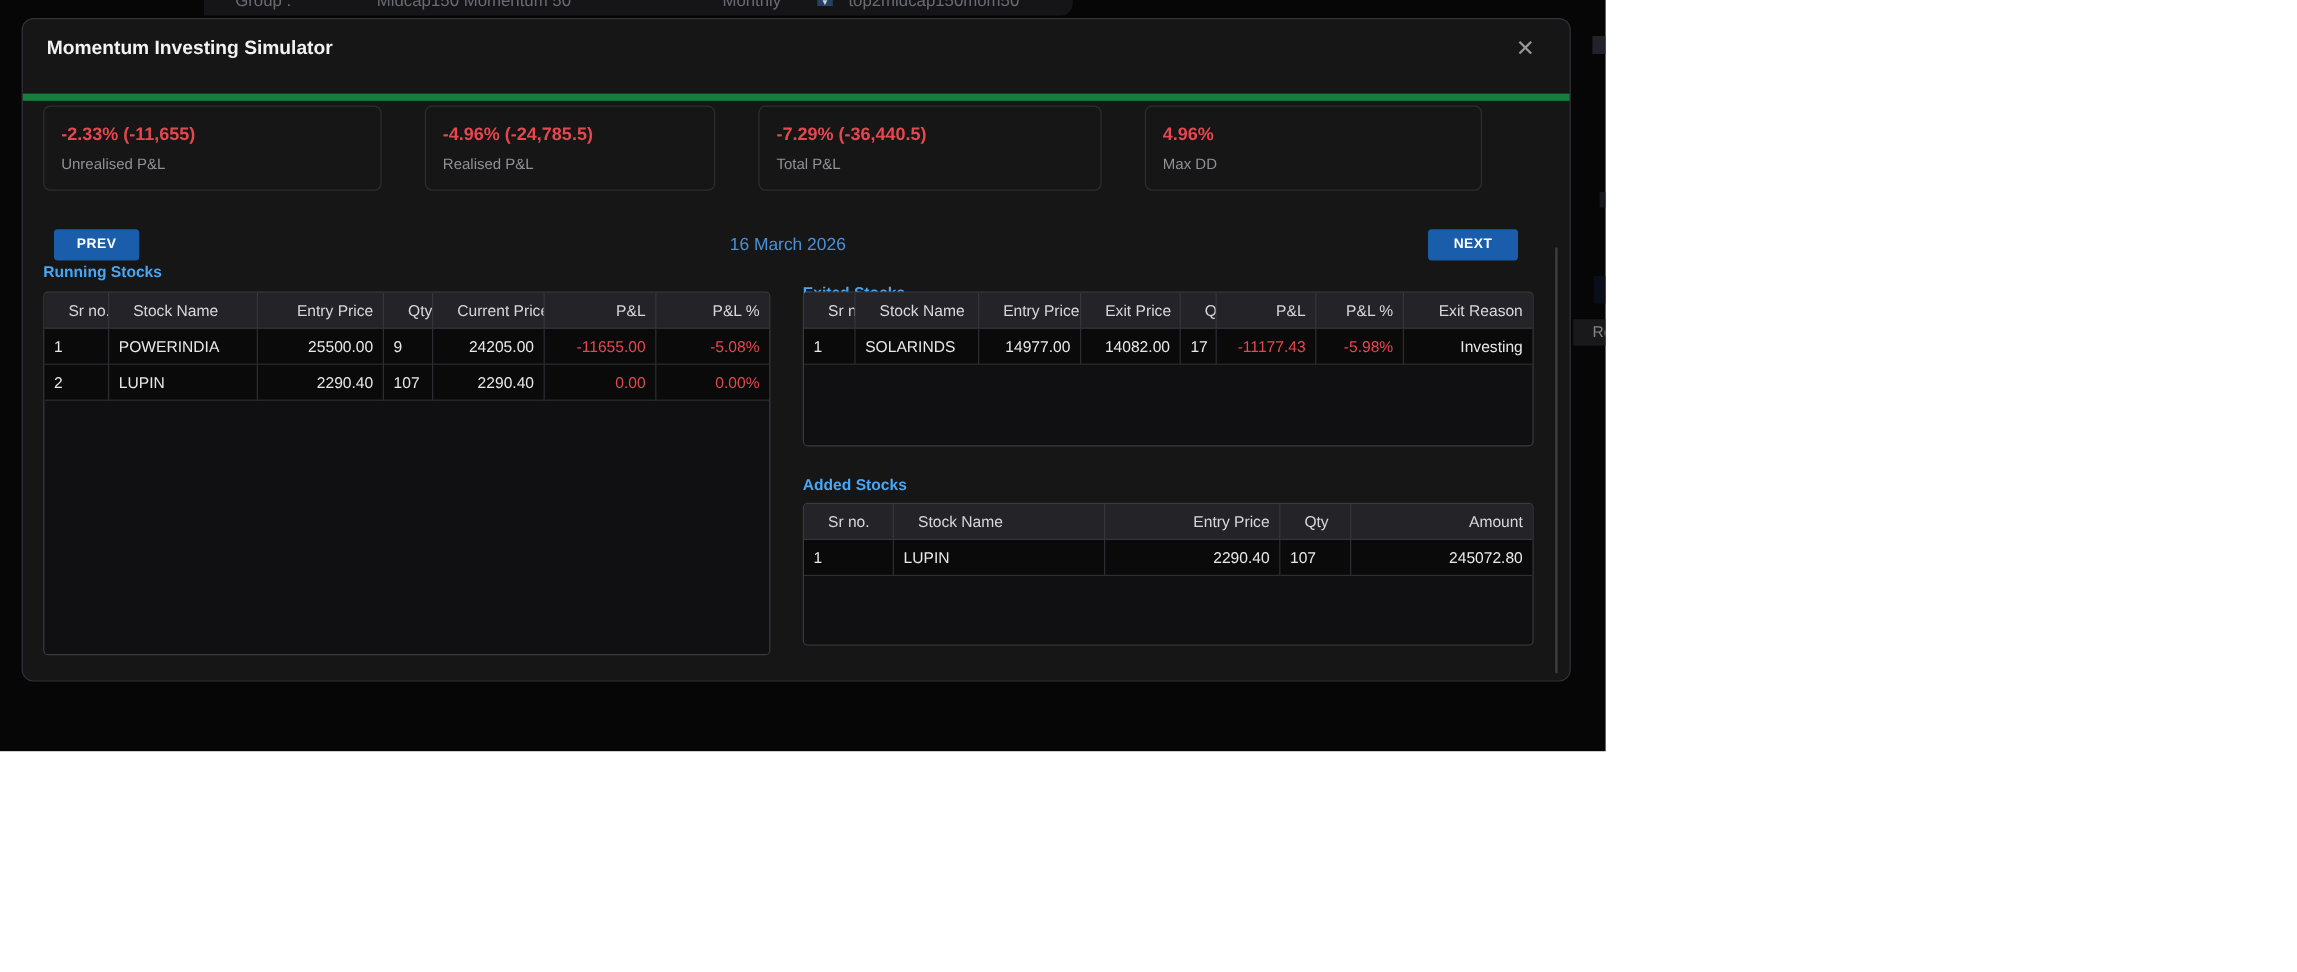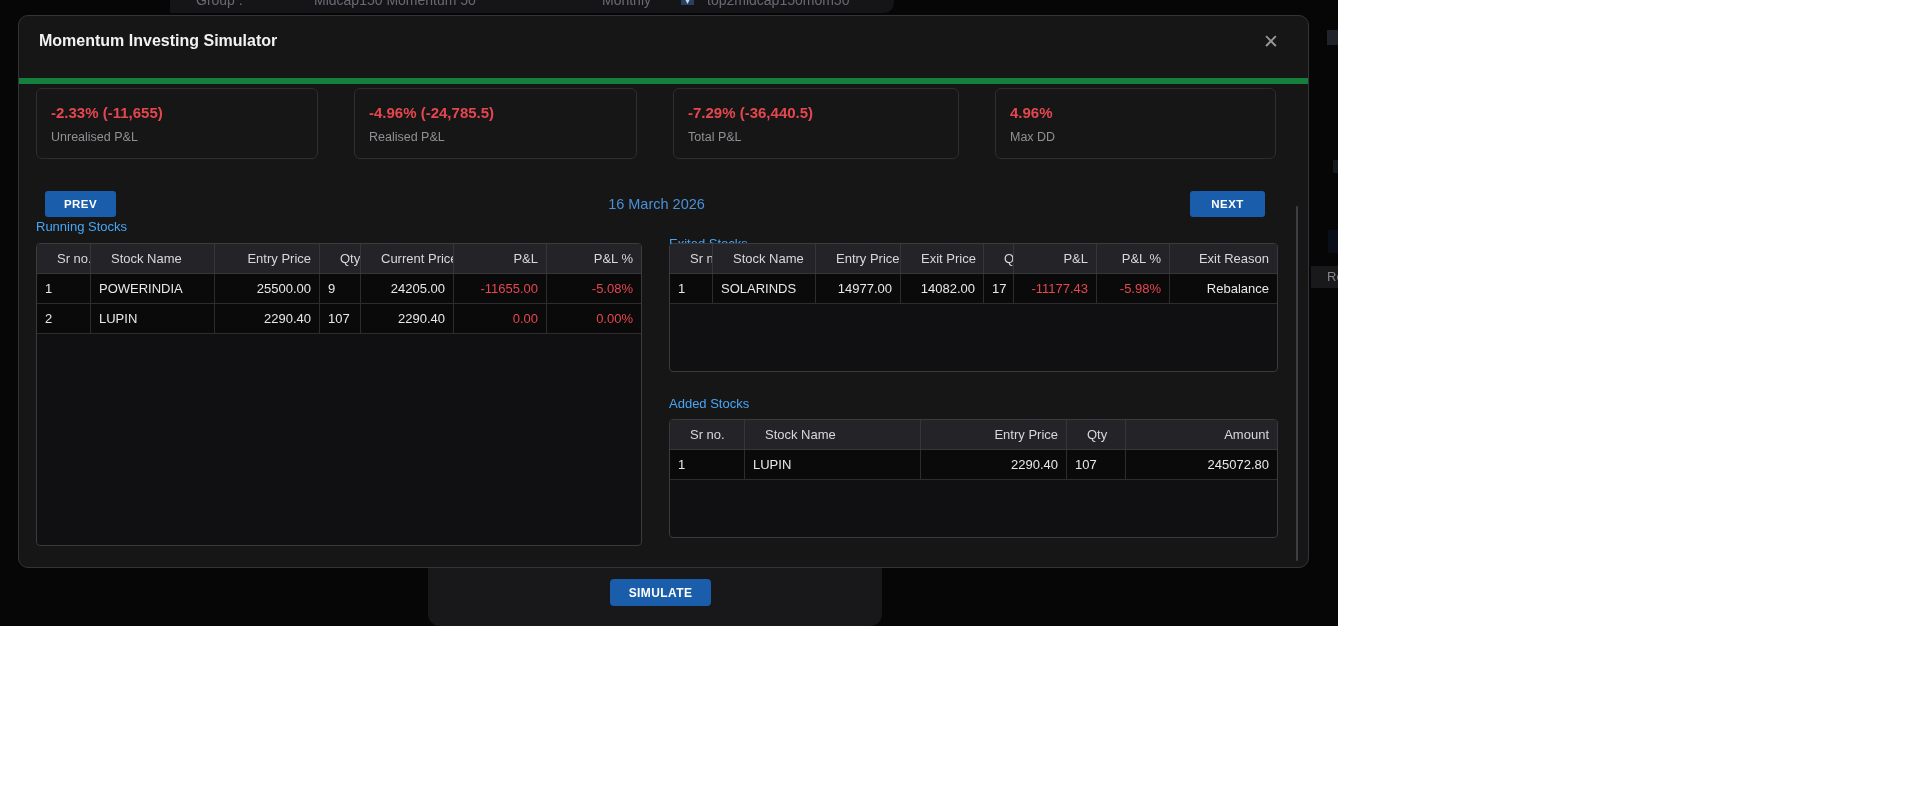--- a/index.html
+++ b/index.html
@@ -51,31 +51,31 @@
     border-bottom:6px solid #15803d;}
   .modal-title{position:absolute;left:20px;top:16px;font-size:16px;font-weight:bold;
     color:#f2f2f2;}
   .close-btn{position:absolute;right:24px;top:13px;width:26px;height:26px;
     background:transparent;border:none;color:#979797;font-size:19px;line-height:26px;
     text-align:center;cursor:pointer;}
   
   .stats-row{position:absolute;left:17px;top:72px;display:flex;gap:36px;}
   .stat-card{height:71px;border:1px solid var(--border-soft);border-radius:6px;
     padding:15px 14px 0 14px;background:var(--modal-bg);}
-  .stat-card.c0{width:282px}.stat-card.c1{width:283px}.stat-card.c2{width:286px}.stat-card.c3{width:281px}
+  .stat-card.c0{width:282px}.stat-card.c1{width:242px}.stat-card.c2{width:286px}.stat-card.c3{width:281px}
   .stat-value{font-size:15px;font-weight:600;color:var(--red);}
   .stat-label{margin-top:9px;font-size:12.5px;color:var(--muted);}
   
   .nav-row{position:absolute;left:0;right:14px;top:175px;height:26px;}
   .prev-btn{position:absolute;left:26px;top:0;width:71px;height:26px;border-radius:3px;font-size:11.5px;}
   .next-btn{position:absolute;right:29px;top:0;width:75px;height:26px;border-radius:3px;font-size:11.5px;}
   .nav-date{position:absolute;left:0;right:0;top:5px;text-align:center;
     font-size:14.5px;color:var(--date-blue);}
   
-  .section-title{position:absolute;font-size:13px;font-weight:normal;color:var(--blue-link);}
+  .section-title{position:absolute;font-size:13px;font-weight:bold;color:var(--blue-link);}
   .t-running{left:17px;top:203px;}
   .t-exited{left:650px;top:220px;}
   .t-added{left:650px;top:380px;}
   .tbl-container{position:absolute;background:var(--container-bg);
     border:1px solid var(--tbl-border);border-radius:4px;overflow:hidden;}
   .c-running{left:17px;top:227px;width:606px;height:303px;}
   .c-exited{left:650px;top:227px;width:609px;height:129px;}
   .c-added{left:650px;top:403px;width:609px;height:119px;}
   .tbl-row{display:flex;height:30px;background:var(--row-bg);}
   .tbl-row.tbl-head{background:var(--head-bg);}
@@ -101,23 +101,20 @@
   <span class="bg-caret">▾</span>
   <span class="bg-frag" style="left:707px">top2midcap150mom50</span>
 
   <div class="bg-art art1"></div>
   <div class="bg-art art2"></div>
   <div class="bg-art art3"></div>
   <div class="bg-art re-row">
     <span>Re</span>
   </div>
 
-  <div class="bg-panel">
-    <button class="btn simulate-btn">SIMULATE</button>
-  </div>
 
   <div class="modal">
 
     <div class="modal-header">
       <div class="modal-title">Momentum Investing Simulator</div>
       <button class="close-btn">
         <span>✕</span>
       </button>
     </div>
 
@@ -190,21 +187,21 @@
           <div class="tbl-cell a-r" style="flex: 1 1 auto;">Exit Reason</div>
         </div>
         <div class="tbl-row">
           <div class="tbl-cell a-l" style="flex: 0 0 43px;">1</div>
           <div class="tbl-cell a-l" style="flex: 0 0 103px;">SOLARINDS</div>
           <div class="tbl-cell a-r" style="flex: 0 0 85px;">14977.00</div>
           <div class="tbl-cell a-r" style="flex: 0 0 83px;">14082.00</div>
           <div class="tbl-cell a-c" style="flex: 0 0 30px;">17</div>
           <div class="tbl-cell a-r neg" style="flex: 0 0 83px;">-11177.43</div>
           <div class="tbl-cell a-r neg" style="flex: 0 0 73px;">-5.98%</div>
-          <div class="tbl-cell a-r" style="flex: 1 1 auto;">Rebalance</div>
+          <div class="tbl-cell a-r" style="flex: 1 1 auto;">Investing</div>
         </div>
       </div>
 
     <div class="section-title t-added">Added Stocks</div>
     <div class="tbl-container c-added">
         <div class="tbl-row tbl-head">
           <div class="tbl-cell a-l" style="flex: 0 0 75px;">Sr no.</div>
           <div class="tbl-cell a-l" style="flex: 0 0 176px;">Stock Name</div>
           <div class="tbl-cell a-r" style="flex: 0 0 146px;">Entry Price</div>
           <div class="tbl-cell a-c" style="flex: 0 0 59px;">Qty</div>

